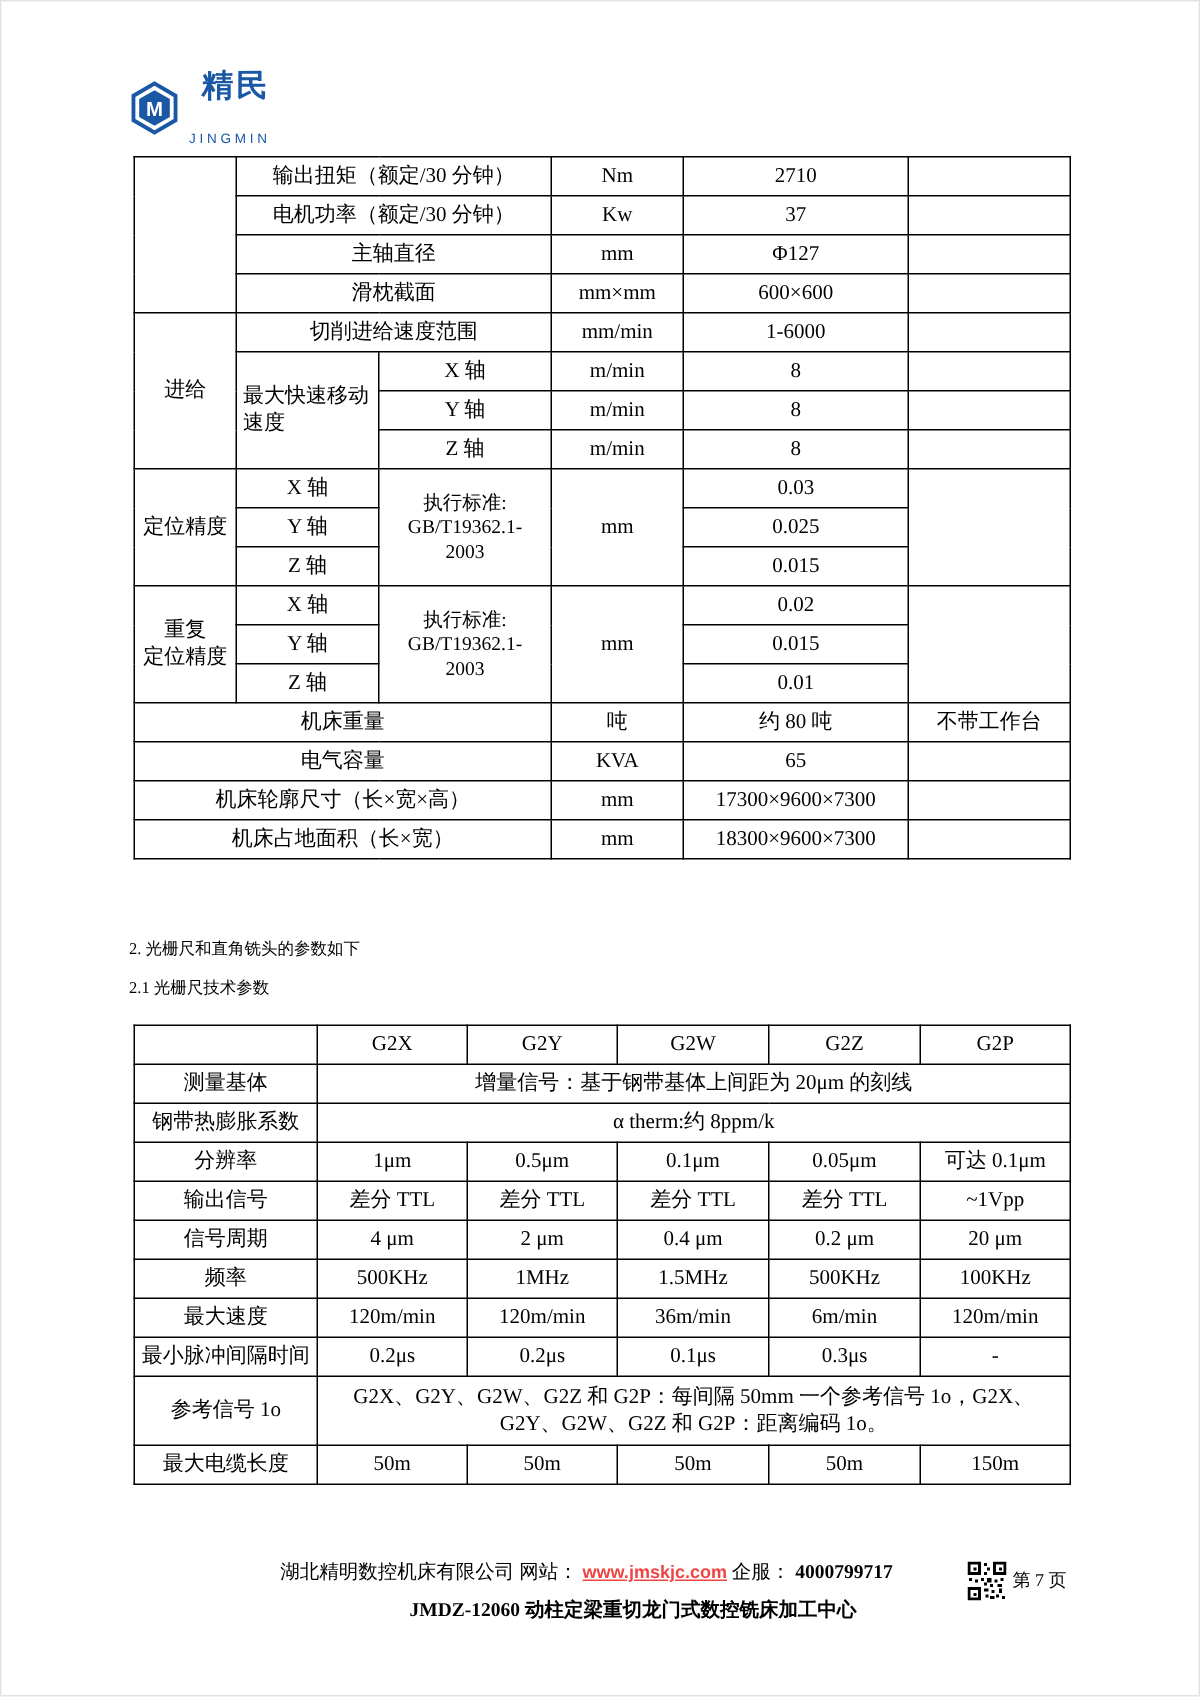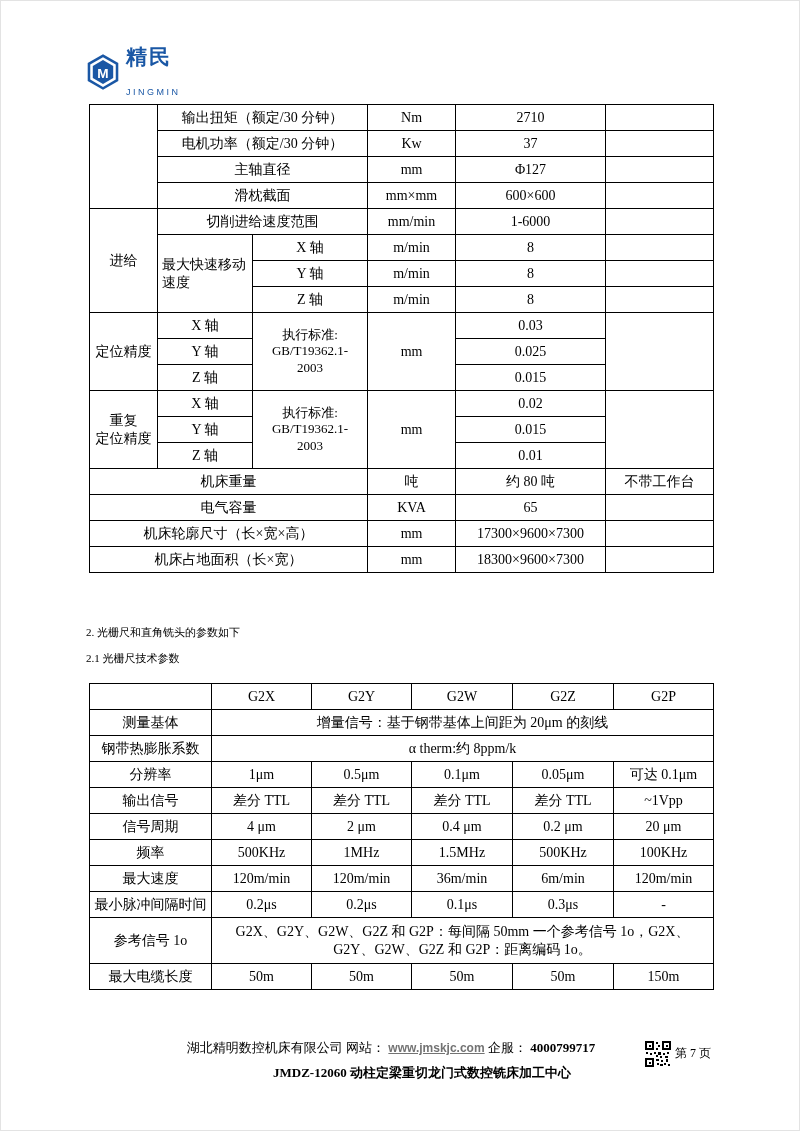--- a/index.html
+++ b/index.html
@@ -2,42 +2,42 @@
 <html><head>
 <meta charset="utf-8">
 <style>
   * { box-sizing: border-box; }
   body { margin: 0; background: #fff; font-family: "Liberation Serif", "DejaVu Serif", serif; color: #000; }
   .page { position: relative; width: 800px; height: 1131px; background: #fff; border: 1px solid #e3e3e3; overflow: hidden; }
 
   
   .logo { position: absolute; top: 46px; left: 85px; display: flex; align-items: center; gap: 6px; }
   .logo-text { display: flex; flex-direction: column; line-height: 1; }
-  .logo-cn { font-size: 21px; font-weight: bold; color: #1a57a5; letter-spacing: 2px; }
+  .logo-cn { font-size: 21px; font-weight: bold; color: #1a57a5; letter-spacing: 2px; text-align: right; }
   .logo-en { font-size: 9px; color: #1a57a5; letter-spacing: 2.5px; margin-top: 20px; font-family: "Liberation Sans", sans-serif; }
 
   
   table { border-collapse: collapse; table-layout: fixed; }
   td, th { border: 1px solid #000; text-align: center; vertical-align: middle; font-size: 14px; font-weight: normal; padding: 1px 4px; height: 26px; line-height: 1.25; }
   .spec-table  { position: absolute; top: 103px; left: 88px; width: 624px; }
   .grating-table { position: absolute; top: 682px; left: 88px; width: 624px; }
   .pre { white-space: pre-line; }
   .small { font-size: 13px; }
   .left { text-align: left; }
   .ref-row td { height: 46px; }
 
   
   .heading { position: absolute; left: 85px; font-size: 11px; }
   .heading-2 { top: 624px; }
   .heading-2-1 { top: 650px; }
 
   
   .footer { position: absolute; left: 0; top: 1038px; width: 100%; font-size: 13px; }
   .footer-line1 { width: 560px; margin: 0 140px 0 110px; text-align: center; white-space: nowrap; }
-  .footer-link { color: #737373; text-decoration: underline; font-weight: bold; font-family: "Liberation Sans", sans-serif; font-size: 12px; cursor: pointer; }
+  .footer-link { color: #ef4444; text-decoration: underline; font-weight: bold; font-family: "Liberation Sans", sans-serif; font-size: 12px; cursor: pointer; }
   .footer-service { font-weight: bold; }
   .footer-line2 { margin-top: 7px; text-align: center; font-weight: bold; font-size: 13px; padding-left: 44px; }
   .qr { position: absolute; left: 644px; top: 2px; }
   .page-num { position: absolute; left: 674px; top: 6px; font-size: 12px; white-space: nowrap; }
 </style>
 </head>
 <body>
 
 <div class="page">
 

